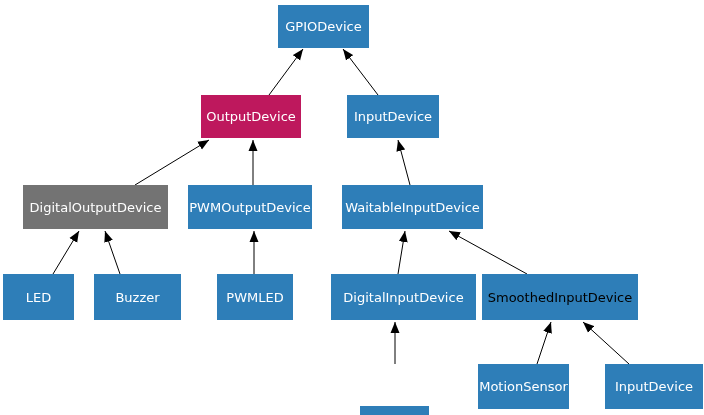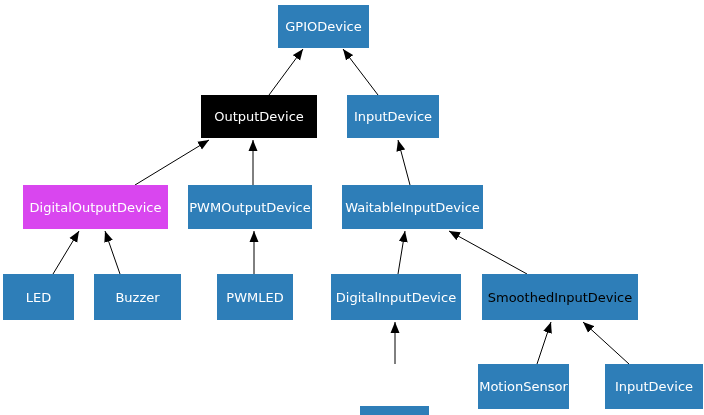--- a/index.html
+++ b/index.html
@@ -59,45 +59,45 @@
       <line x1="398" y1="274" x2="405" y2="231" stroke="#000000" stroke-width="1" marker-end="url(#arrowhead)"></line>
       <line x1="527" y1="274" x2="449" y2="231" stroke="#000000" stroke-width="1" marker-end="url(#arrowhead)"></line>
       <line x1="395" y1="364" x2="395" y2="322" stroke="#000000" stroke-width="1" marker-end="url(#arrowhead)"></line>
       <line x1="537" y1="364" x2="551" y2="322" stroke="#000000" stroke-width="1" marker-end="url(#arrowhead)"></line>
       <line x1="629" y1="364" x2="583" y2="322" stroke="#000000" stroke-width="1" marker-end="url(#arrowhead)"></line>
     </svg>
   <div id="node-layer">
       <div class="node" style="left: 278px; top: 5px; width: 91px; height: 43px; background: rgb(46, 126, 184);">
         <span class="node-label" style="color: rgb(255, 255, 255);">GPIODevice</span>
       </div>
-      <div class="node" style="left: 201px; top: 95px; width: 116px; height: 43px; background: #000000;">
+      <div class="node" style="left: 201px; top: 95px; width: 100px; height: 43px; background: #be185d;">
         <span class="node-label" style="color: rgb(255, 255, 255);">OutputDevice</span>
       </div>
       <div class="node" style="left: 347px; top: 95px; width: 92px; height: 43px; background: rgb(46, 126, 184);">
         <span class="node-label" style="color: rgb(255, 255, 255);">InputDevice</span>
       </div>
-      <div class="node" style="left: 23px; top: 185px; width: 145px; height: 44px; background: #d946ef;">
+      <div class="node" style="left: 23px; top: 185px; width: 145px; height: 44px; background: #737373;">
         <span class="node-label" style="color: rgb(255, 255, 255);">DigitalOutputDevice</span>
       </div>
       <div class="node" style="left: 188px; top: 185px; width: 124px; height: 44px; background: rgb(46, 126, 184);">
         <span class="node-label" style="color: rgb(255, 255, 255);">PWMOutputDevice</span>
       </div>
       <div class="node" style="left: 342px; top: 185px; width: 141px; height: 44px; background: rgb(46, 126, 184);">
         <span class="node-label" style="color: rgb(255, 255, 255);">WaitableInputDevice</span>
       </div>
       <div class="node" style="left: 3px; top: 274px; width: 71px; height: 46px; background: rgb(46, 126, 184);">
         <span class="node-label" style="color: rgb(255, 255, 255);">LED</span>
       </div>
       <div class="node" style="left: 94px; top: 274px; width: 87px; height: 46px; background: rgb(46, 126, 184);">
         <span class="node-label" style="color: rgb(255, 255, 255);">Buzzer</span>
       </div>
       <div class="node" style="left: 217px; top: 274px; width: 76px; height: 46px; background: rgb(46, 126, 184);">
         <span class="node-label" style="color: rgb(255, 255, 255);">PWMLED</span>
       </div>
-      <div class="node" style="left: 331px; top: 274px; width: 130px; height: 46px; background: rgb(46, 126, 184);">
+      <div class="node" style="left: 331px; top: 274px; width: 145px; height: 46px; background: rgb(46, 126, 184);">
         <span class="node-label" style="color: rgb(255, 255, 255);">DigitalInputDevice</span>
       </div>
       <div class="node" style="left: 482px; top: 274px; width: 156px; height: 46px; background: rgb(46, 126, 184);">
         <span class="node-label" style="color: #000000;">SmoothedInputDevice</span>
       </div>
       <div class="node" style="left: 360px; top: 364px; width: 69px; height: 45px; background: rgb(46, 126, 184); margin-top: 42px;">
         <span class="node-label" style="color: rgb(255, 255, 255);">Button</span>
       </div>
       <div class="node" style="left: 478px; top: 364px; width: 91px; height: 45px; background: rgb(46, 126, 184);">
         <span class="node-label" style="color: rgb(255, 255, 255);">MotionSensor</span>

